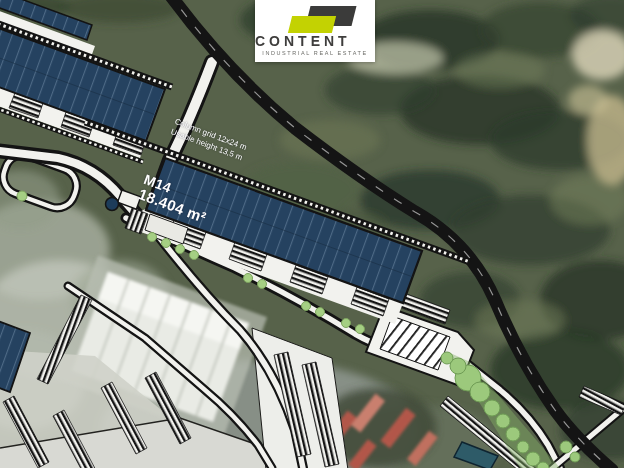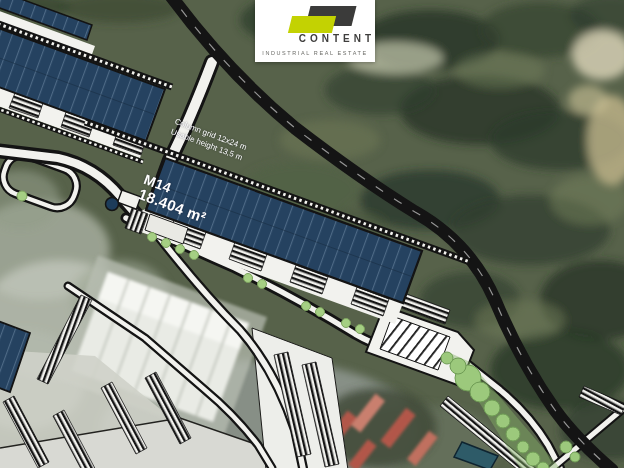--- a/index.html
+++ b/index.html
@@ -7,22 +7,22 @@
          font-family:"Liberation Sans",sans-serif;background:#57624a;}
   #stage svg{position:absolute;left:0;top:0;}
   
   .logo-box{position:absolute;left:255px;top:0;width:120px;height:62px;
             background:#fff;box-shadow:0 1px 4px rgba(0,0,0,.35);}
   .logo-mark{position:absolute;left:50%;top:6px;width:94px;height:28px;margin-left:-47px;}
   .logo-mark .dark{position:absolute;left:40px;top:0;width:46px;height:20px;
                    background:var(--logo_dark);transform:skewX(-14deg);}
   .logo-mark .lime{position:absolute;left:22px;top:10px;width:44px;height:17px;
                    background:var(--logo_lime);transform:skewX(-14deg);}
-  .logo-brand{position:absolute;left:0;top:33px;width:100%;text-align:right;
-              font-size:10px;font-weight:bold;letter-spacing:4px;color:#3f3e3d;}
+  .logo-brand{position:absolute;left:0;top:33px;width:100%;text-align:left;
+              font-size:14px;font-weight:bold;letter-spacing:4px;color:#3f3e3d;}
   .logo-tagline{position:absolute;left:0;top:50px;width:100%;text-align:center;
               font-size:5.5px;letter-spacing:1.6px;color:#6d6d69;}
   
   .plan-label{position:absolute;color:#fff;transform-origin:left top;white-space:nowrap;}
   .label-specs{left:177px;top:116px;transform:rotate(20.5deg);
                font-size:8px;line-height:1.4;font-weight:normal;
                text-shadow:0 0 2px rgba(0,0,30,.55);}
   .label-m14{left:147px;top:172px;transform:rotate(20.5deg);
              font-weight:bold;line-height:1.05;letter-spacing:.3px;
              text-shadow:0 0 2px rgba(0,0,30,.55);}

